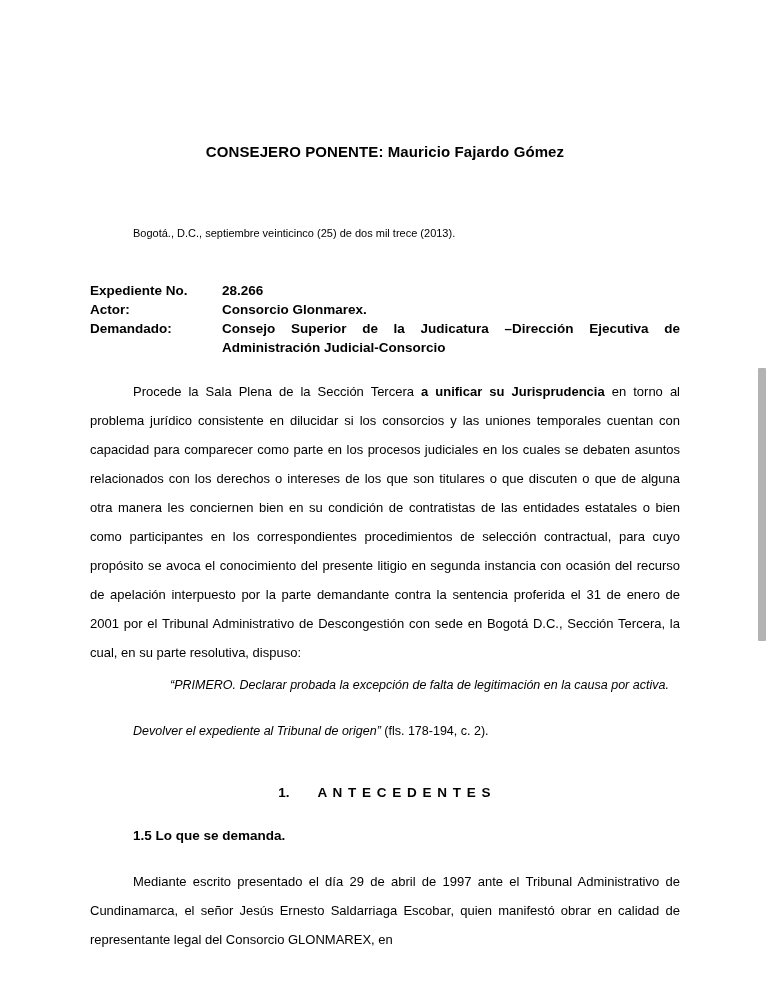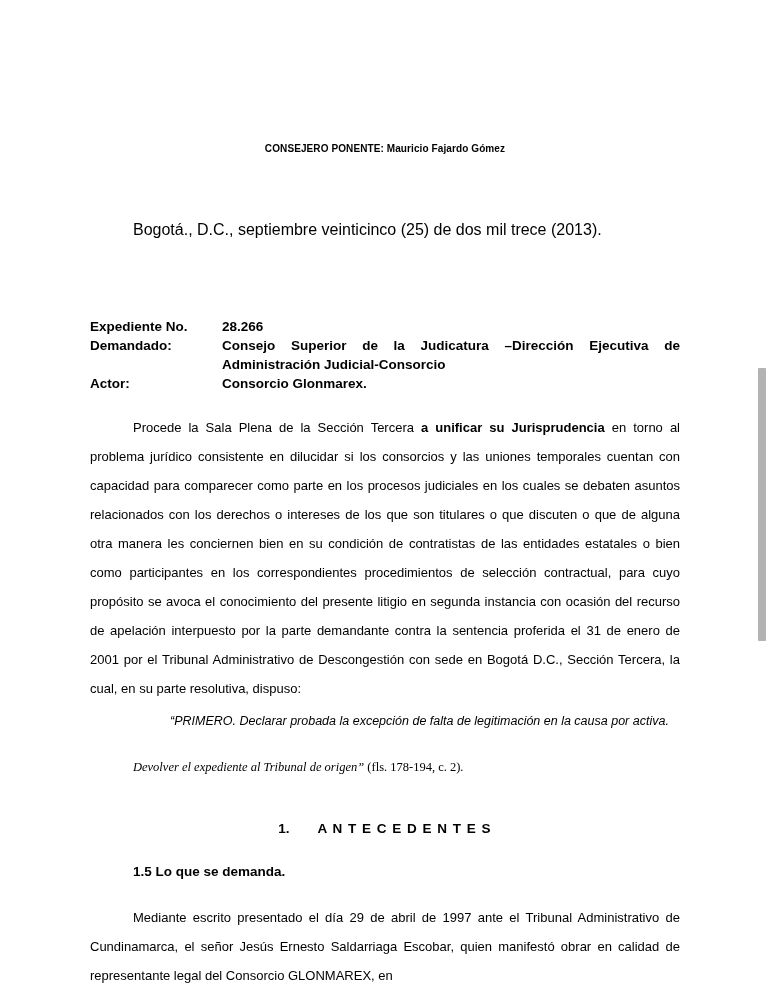--- a/index.html
+++ b/index.html
@@ -13,28 +13,28 @@
     color: #000000;
     font-family: "Liberation Sans", sans-serif;
     overflow: hidden;
   }
   .content {
     padding: 143px 88px 0 90px;
   }
   .doc-title {
     text-align: center;
     font-weight: bold;
-    font-size: 10px;
+    font-size: 15px;
     letter-spacing: 0.1px;
     margin-bottom: 67px;
   }
   .date-line {
-    font-size: 16px;
+    font-size: 11px;
     padding-left: 43px;
-    margin-bottom: 78px;
+    margin-bottom: 42px;
   }
   .case-info {
     font-weight: bold;
     font-size: 13.5px;
     line-height: 19px;
     margin-bottom: 20px;
   }
   .case-row { display: flex; }
   .case-label { flex: 0 0 132px; }
   .case-value { flex: 1 1 auto; text-align: justify; }
@@ -45,21 +45,21 @@
     text-indent: 43px;
   }
   .para-1 { margin-bottom: 8px; }
   .quote-block {
     margin-left: 25px;
     font-size: 12.5px;
     line-height: 20px;
     text-align: justify;
   }
   .quote-para-1 { text-indent: 55px; font-style: italic; margin-bottom: 26px; }
-  .quote-para-2 { text-indent: 18px; font-family: Liberation Serif, serif; }
+  .quote-para-2 { text-indent: 18px; }
   .quote-italic { font-style: italic; }
   .quote-regular { font-style: normal; }
   .section-heading {
     margin-top: 44px;
     text-align: center;
     font-weight: bold;
     font-size: 13.5px;
     margin-bottom: 28px;
   }
   .section-number { display: inline-block; margin-right: 28px; }
@@ -90,26 +90,26 @@
     <div class="doc-title">CONSEJERO PONENTE: Mauricio Fajardo Gómez</div>
 
     <div class="date-line">Bogotá., D.C., septiembre veinticinco (25) de dos mil trece (2013).</div>
 
     <div class="case-info">
       <div class="case-row">
         <span class="case-label">Expediente No.</span>
         <span class="case-value">28.266</span>
       </div>
       <div class="case-row">
+        <span class="case-label">Actor:</span>
+        <span class="case-value">Consorcio Glonmarex.</span>
+      </div>
+      <div class="case-row">
         <span class="case-label">Demandado:</span>
         <span class="case-value">Consejo Superior de la Judicatura –Dirección Ejecutiva de Administración Judicial-Consorcio</span>
-      </div>
-      <div class="case-row">
-        <span class="case-label">Actor:</span>
-        <span class="case-value">Consorcio Glonmarex.</span>
       </div>
     </div>
 
     <p class="body-para para-1"><span>Procede la Sala Plena de la Sección Tercera </span><b>a unificar su Jurisprudencia</b><span> en torno al problema jurídico consistente en dilucidar si los consorcios y las uniones temporales cuentan con capacidad para comparecer como parte en los procesos judiciales en los cuales se debaten asuntos relacionados con los derechos o intereses de los que son titulares o que discuten o que de alguna otra manera les conciernen bien en su condición de contratistas de las entidades estatales o bien como participantes en los correspondientes procedimientos de selección contractual, para cuyo propósito se avoca el conocimiento del presente litigio en segunda instancia con ocasión del recurso de apelación interpuesto por la parte demandante contra la sentencia proferida el 31 de enero de 2001 por el Tribunal Administrativo de Descongestión con sede en Bogotá D.C., Sección Tercera, la cual, en su parte resolutiva, dispuso:</span></p>
 
     <div class="quote-block">
       <p class="quote-para-1">“PRIMERO. Declarar probada la excepción de falta de legitimación en la causa por activa.</p>
       <p class="quote-para-2"><span class="quote-italic">Devolver el expediente al Tribunal de origen”</span><span class="quote-regular"> (fls. 178-194, c. 2).</span></p>
     </div>
 

